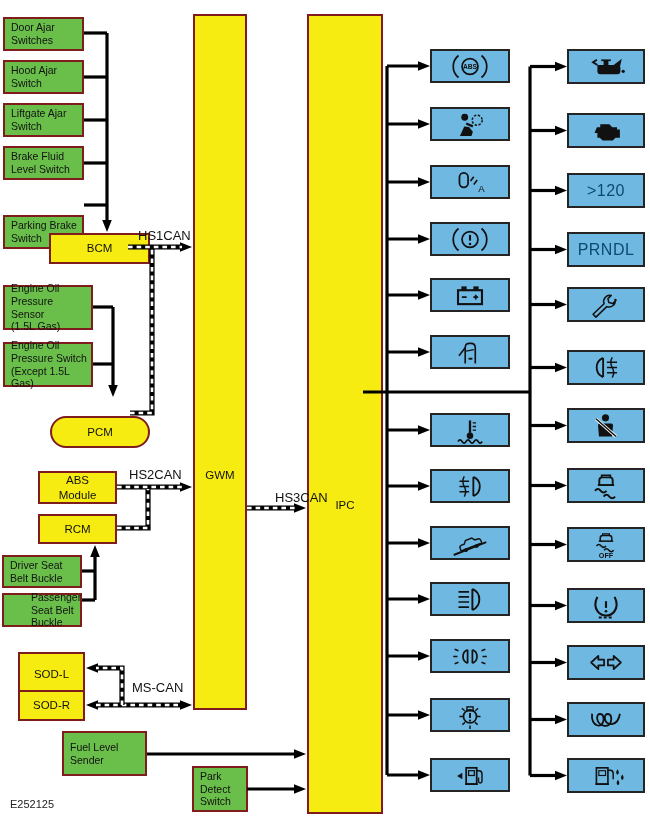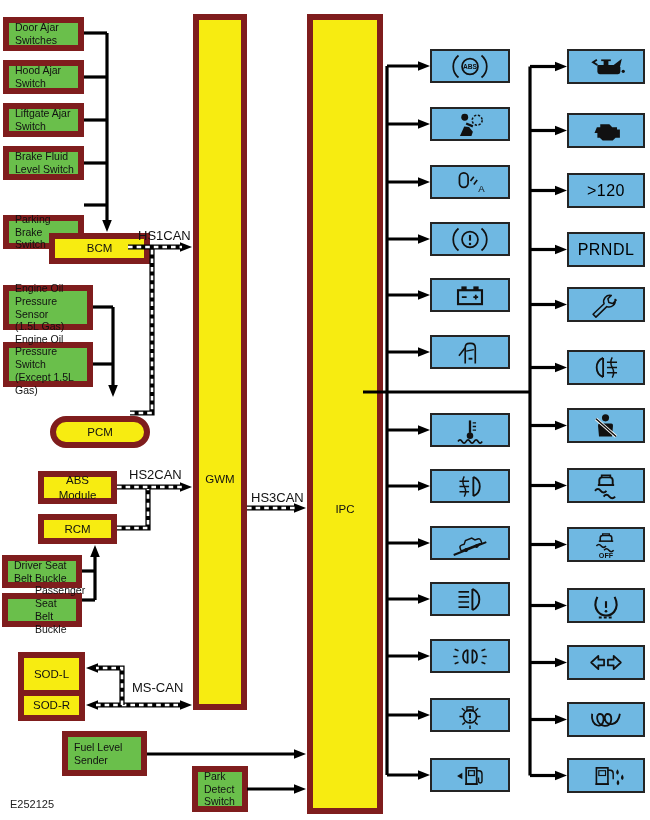--- a/index.html
+++ b/index.html
@@ -1,28 +1,28 @@
 <!DOCTYPE html>
 <html><head>
 <meta charset="utf-8">
 <style>
   html,body{margin:0;padding:0;background:#fff}
   #canvas{position:relative;width:650px;height:820px;background:#fff;overflow:hidden;
           font-family:"Liberation Sans",sans-serif}
-  .node{position:absolute;box-sizing:border-box;border:6px solid #7f1d1d;color:#111;
+  .node{position:absolute;box-sizing:border-box;border:2px solid #7f1d1d;color:#111;
         display:flex;flex-direction:column;justify-content:center;white-space:pre-line;
         line-height:1.22;font-family:"Liberation Sans",sans-serif}
   .node.green{background:#6abf4b;font-size:10.5px;padding-left:6px;padding-right:2px;text-align:left}
   .node.yellow{background:#f7ec11;font-size:11.5px;align-items:center;text-align:center}
   .node.tall{justify-content:flex-start}
   .tall-label{position:absolute;left:0;width:100%;text-align:center;font-size:11.5px}
   .ind{position:absolute;box-sizing:border-box;background:#6fb8e2;border:2px solid #242424;
        display:flex;align-items:center;justify-content:center}
   .ind svg{width:46px;height:29px;display:block}
-  .ind-text{font-size:16px;font-weight:500;color:#000000;letter-spacing:.5px}
+  .ind-text{font-size:16px;font-weight:500;color:#0c4a6e;letter-spacing:.5px}
   .can-label{position:absolute;font-size:13px;color:#111}
   #fig{position:absolute;left:10px;top:798px;font-size:11px;color:#222}
   #wires{position:absolute;left:0;top:0;pointer-events:none}
   #canvas svg text{font-family:"Liberation Sans",sans-serif}
 </style>
 </head>
 <body>
 
 <div id="canvas">
   <div id="boxes">
@@ -243,21 +243,21 @@
         <svg xmlns="http://www.w3.org/2000/svg" viewBox="0 0 48 30">
           <rect x="14" y="7" width="12" height="17" fill="none" stroke="#111" stroke-width="1.7"></rect>
           <rect x="16.5" y="10" width="7" height="5" fill="none" stroke="#111" stroke-width="1.2"></rect>
           <path d="M26,9.5 h2.5 q3,0 3,3.5 v6" fill="none" stroke="#111" stroke-width="1.5"></path>
           <path d="M13,24 h14" stroke="#111" stroke-width="1.7"></path>
           <path d="M36,8.5 q2.8,4 0,5.6 q-2.8,-1.6 0,-5.6 z M41,14 q2.8,4 0,5.6 q-2.8,-1.6 0,-5.6 z M36.5,19.5 q2.8,4 0,5.6 q-2.8,-1.6 0,-5.6 z" fill="#111"></path>
         </svg>
       </div>
       <span class="can-label" style="left: 138px; top: 228px;">HS1CAN</span>
       <span class="can-label" style="left: 129px; top: 467px;">HS2CAN</span>
-      <span class="can-label" style="left: 239px; top: 490px; padding-left: 12px;">HS3CAN</span>
+      <span class="can-label" style="left: 263px; top: 490px; padding-left: 12px;">HS3CAN</span>
       <span class="can-label" style="left: 132px; top: 680px;">MS-CAN</span>
     </div>
   <svg id="wires" width="650" height="820" viewBox="0 0 650 820">
       <path d="M84,33 L107,33" fill="none" stroke="#000" stroke-width="3.2"></path>
       <path d="M84,77 L107,77" fill="none" stroke="#000" stroke-width="3.2"></path>
       <path d="M84,120 L107,120" fill="none" stroke="#000" stroke-width="3.2"></path>
       <path d="M84,163 L107,163" fill="none" stroke="#000" stroke-width="3.2"></path>
       <path d="M84,205 L107,205" fill="none" stroke="#000" stroke-width="3.2"></path>
       <polygon points="107,232 102.2,220 111.8,220" fill="#000"></polygon>
       <path d="M107,33 L107,222" fill="none" stroke="#000" stroke-width="3.2"></path>

